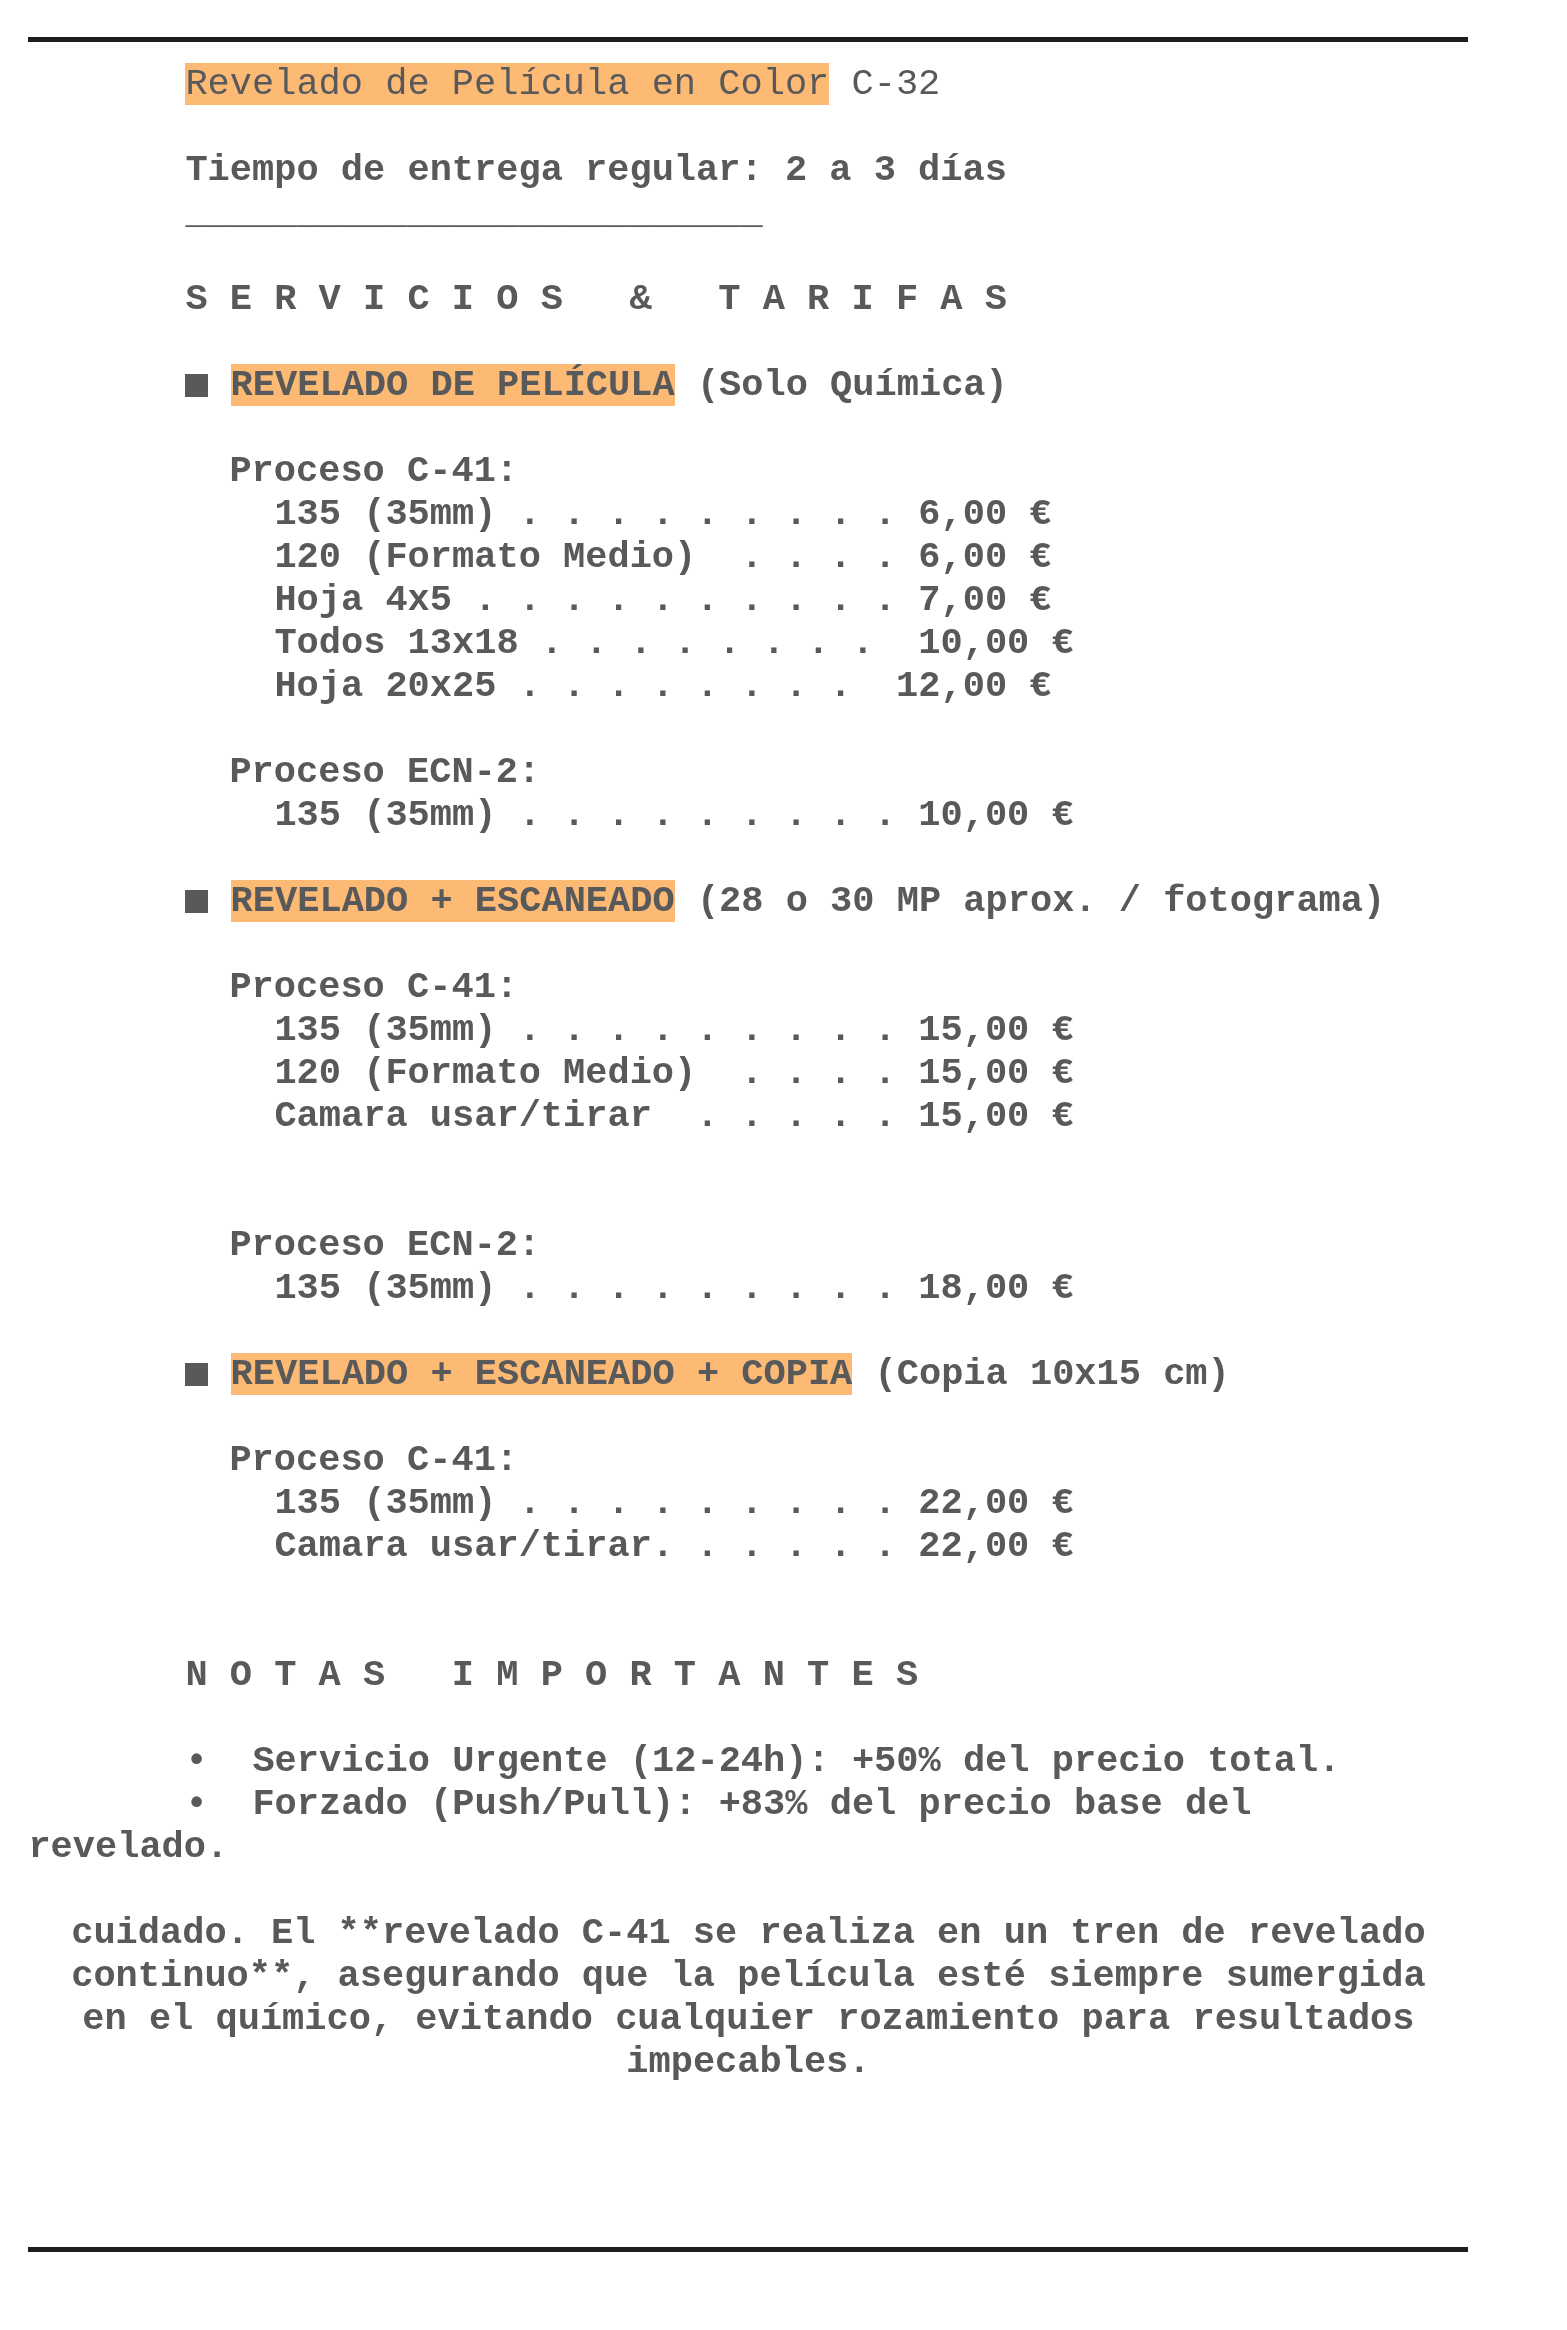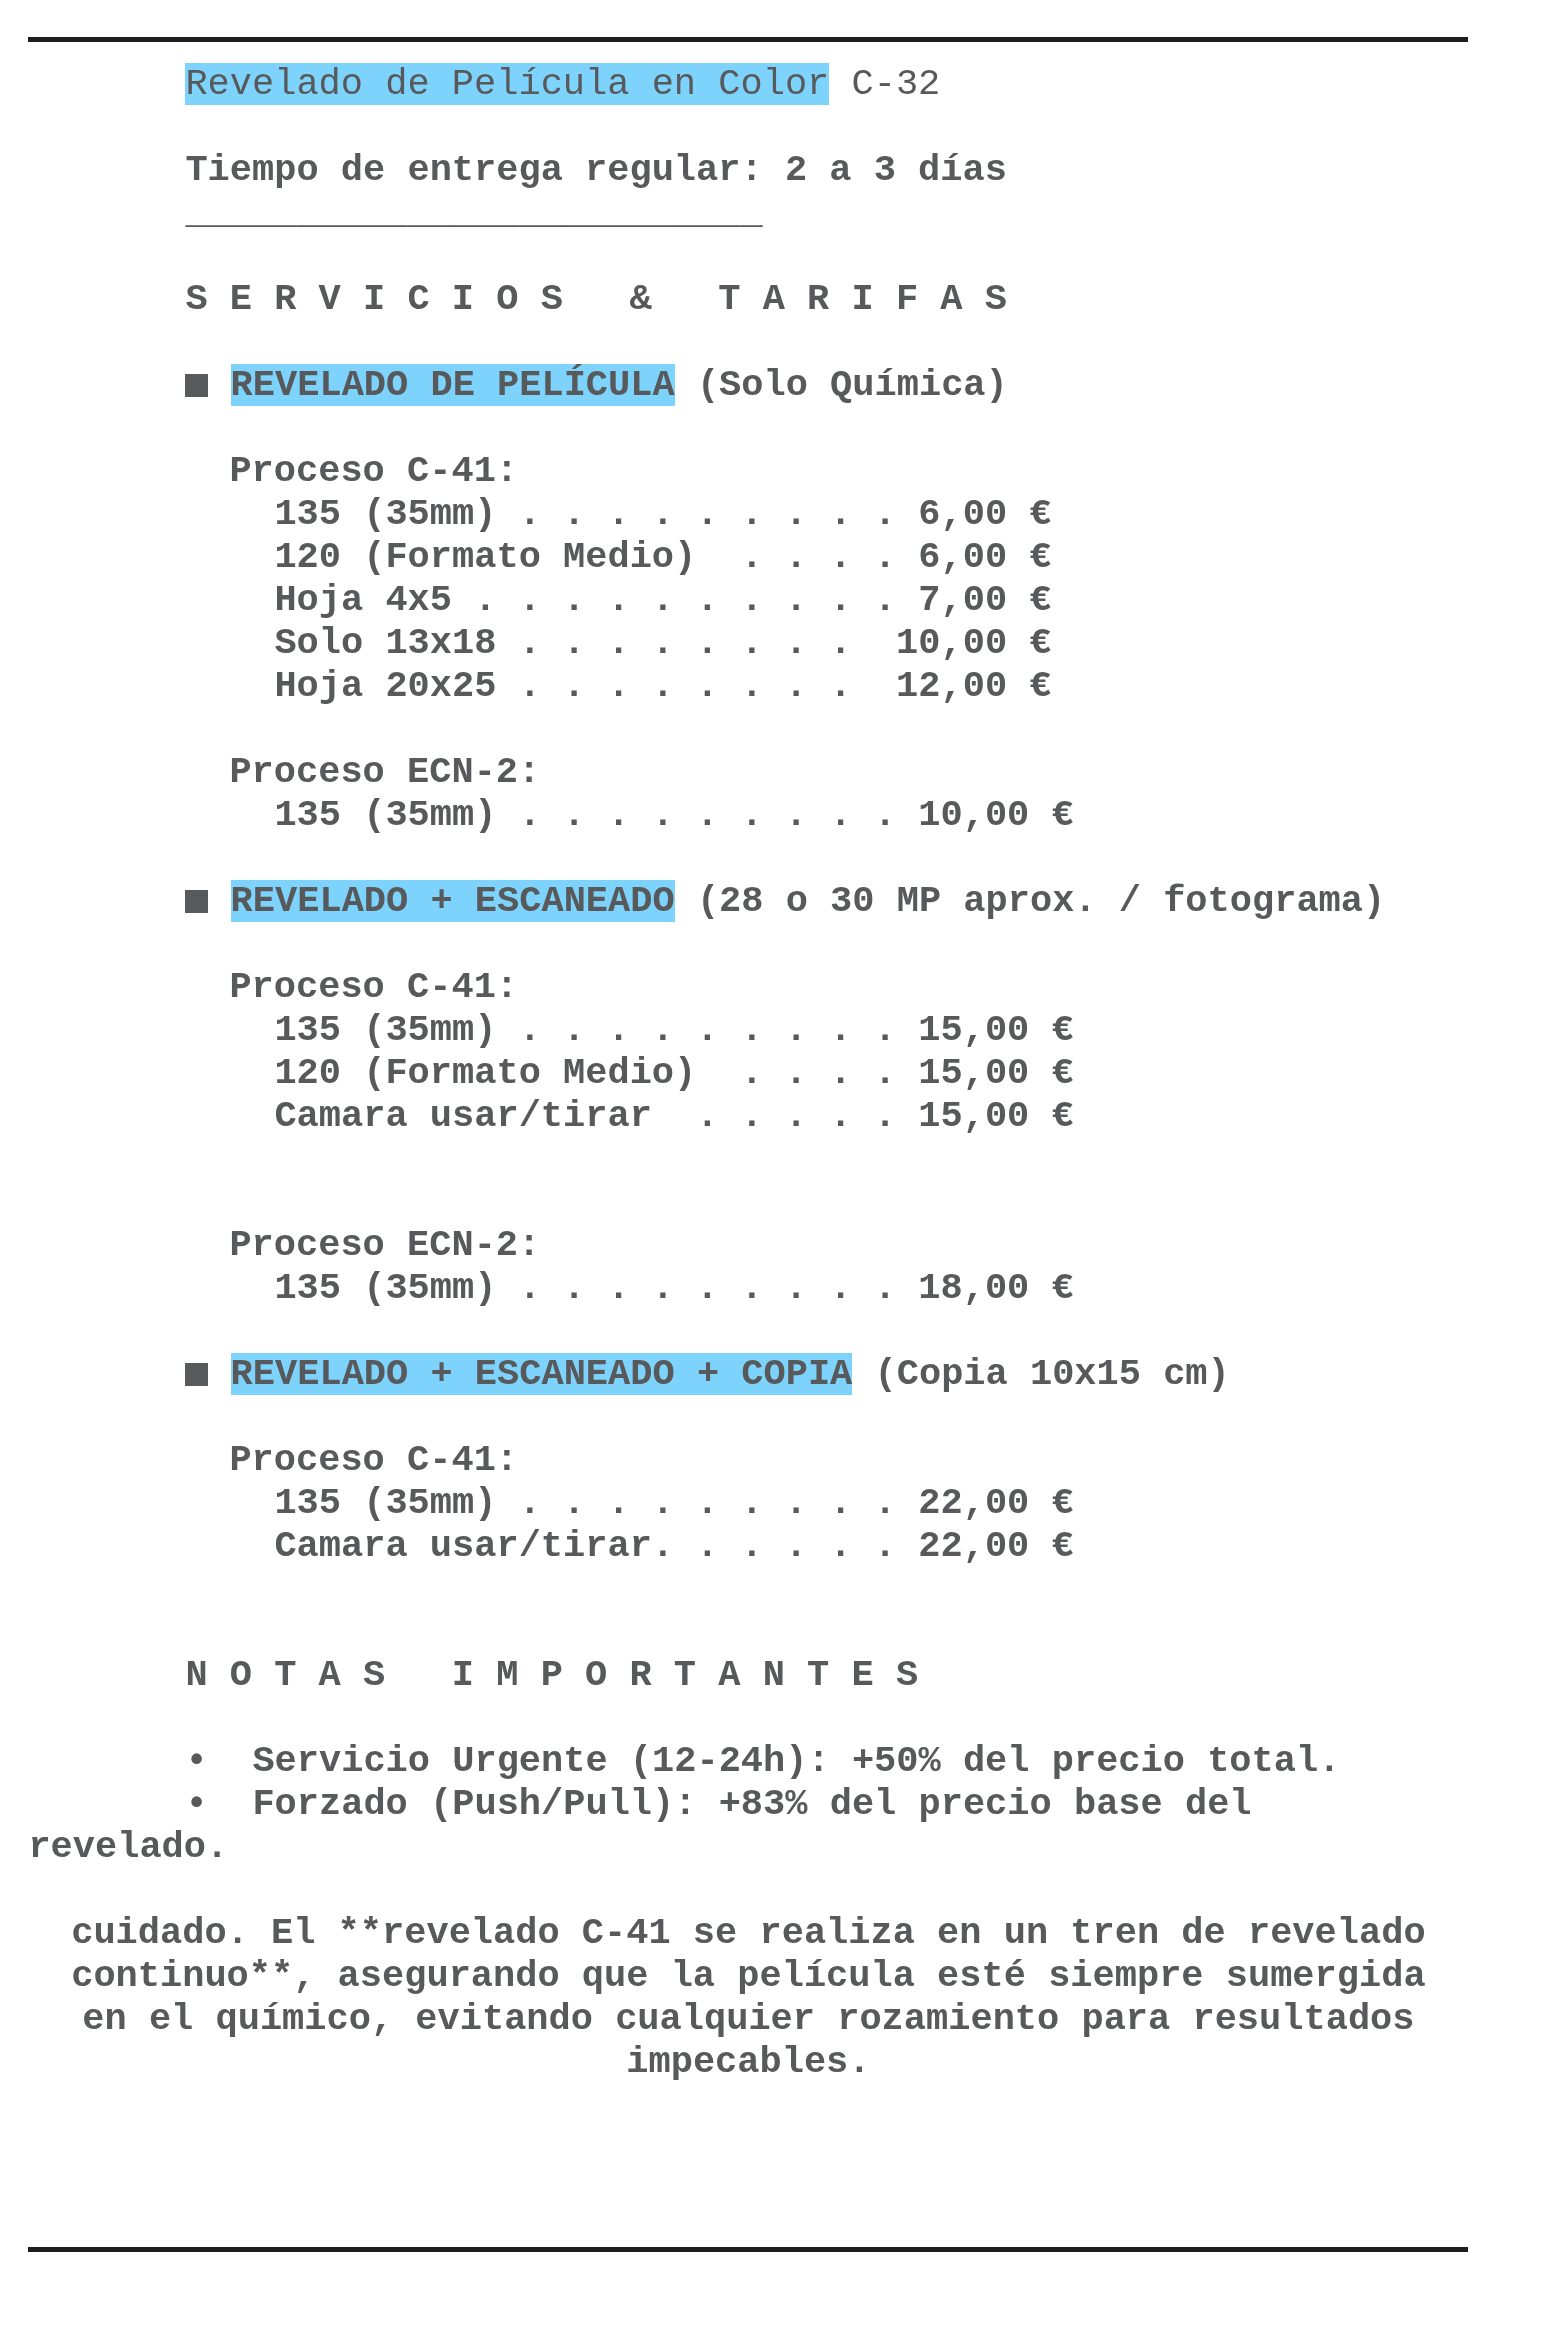--- a/index.html
+++ b/index.html
@@ -7,21 +7,21 @@
   .rule { position: absolute; left: 28.4px; width: 1440px; height: 4.9px; background: #1e1e1e; }
   .rule.top { top: 37px; }
   .rule.bottom { top: 2247px; }
   .doc {
     position: absolute; left: 28.4px; top: 63px; width: 1440px;
     font-family: "Liberation Mono", "DejaVu Sans Mono", monospace;
     font-size: 37px; line-height: 43px; color: #58595b; font-weight: bold;
   }
   .line { height: 43px; white-space: pre; position: relative; }
   .reg { font-weight: normal; }
-  .hl { background: #7dd3fc; }
+  .hl { background: #fdba74; }
   .center { text-align: center; }
   .sq { display: inline-block; width: 23px; height: 23px; background: #58595b; vertical-align: -1.6px; }
   .ind7 { padding-left: 157px; }
   .ind9 { padding-left: 201px; }
   .ind11 { padding-left: 246px; }
   .bullet { display: inline-block; width: 67px; }
 </style>
 </head>
 <body>
 
@@ -38,21 +38,21 @@
 
   <div class="line ind7">S E R V I C I O S   &amp;   T A R I F A S</div>
   <div class="line"></div>
 
   <div class="line ind7"><span class="sq"></span> <span class="hl">REVELADO DE PELÍCULA</span><span> (Solo Química)</span></div>
   <div class="line"></div>
   <div class="line ind9">Proceso C-41:</div>
   <div class="line ind11">135 (35mm) . . . . . . . . . 6,00 €</div>
   <div class="line ind11">120 (Formato Medio)  . . . . 6,00 €</div>
   <div class="line ind11">Hoja 4x5 . . . . . . . . . . 7,00 €</div>
-  <div class="line ind11">Solo 13x18 . . . . . . . .  10,00 €</div>
+  <div class="line ind11">Todos 13x18 . . . . . . . .  10,00 €</div>
   <div class="line ind11">Hoja 20x25 . . . . . . . .  12,00 €</div>
   <div class="line"></div>
   <div class="line ind9">Proceso ECN-2:</div>
   <div class="line ind11">135 (35mm) . . . . . . . . . 10,00 €</div>
   <div class="line"></div>
 
   <div class="line ind7"><span class="sq"></span> <span class="hl">REVELADO + ESCANEADO</span><span> (28 o 30 MP aprox. / fotograma)</span></div>
   <div class="line"></div>
   <div class="line ind9">Proceso C-41:</div>
   <div class="line ind11">135 (35mm) . . . . . . . . . 15,00 €</div>

